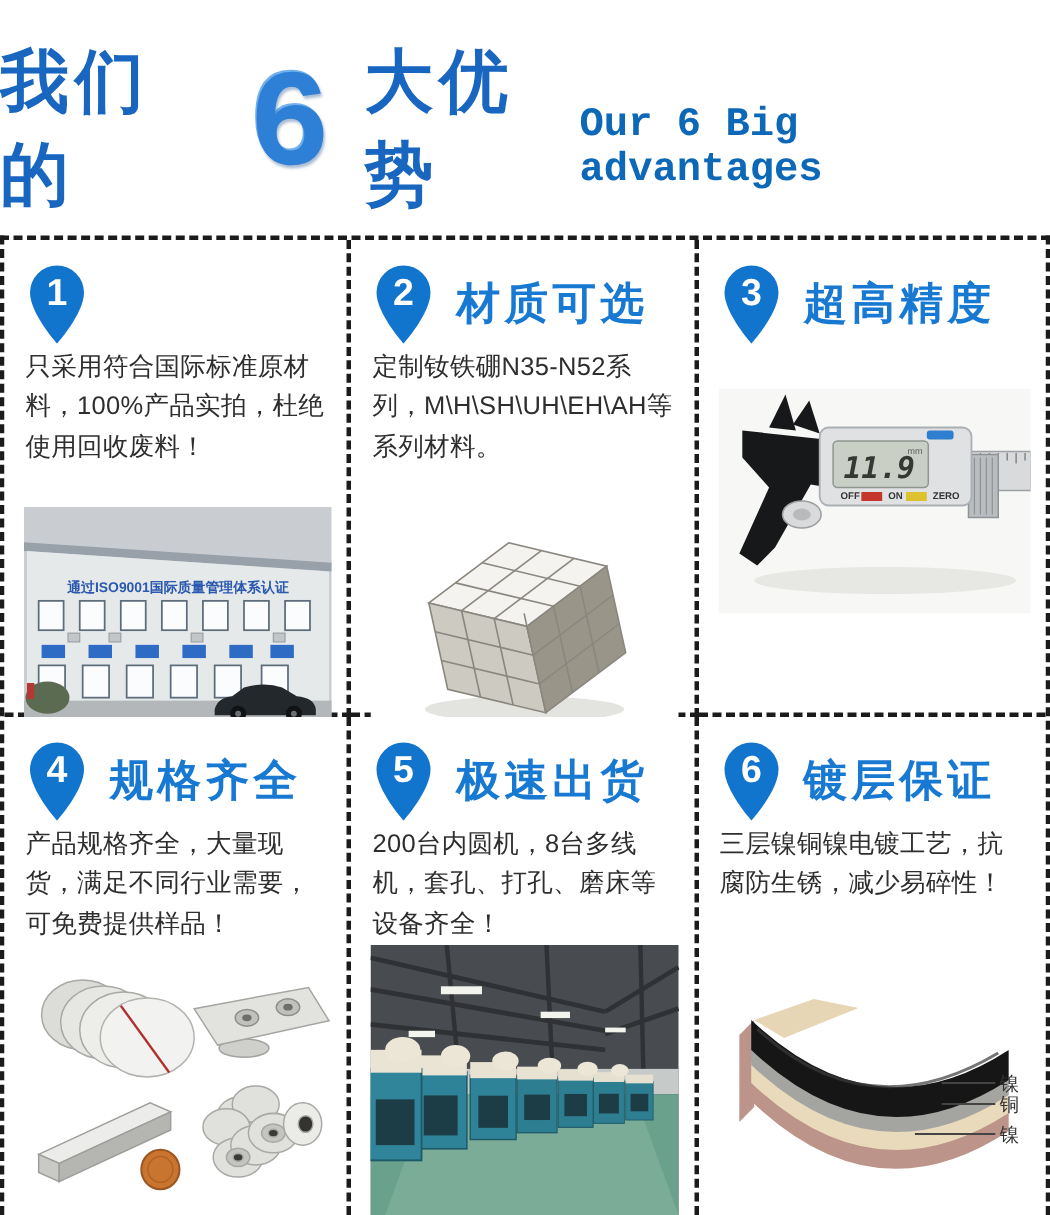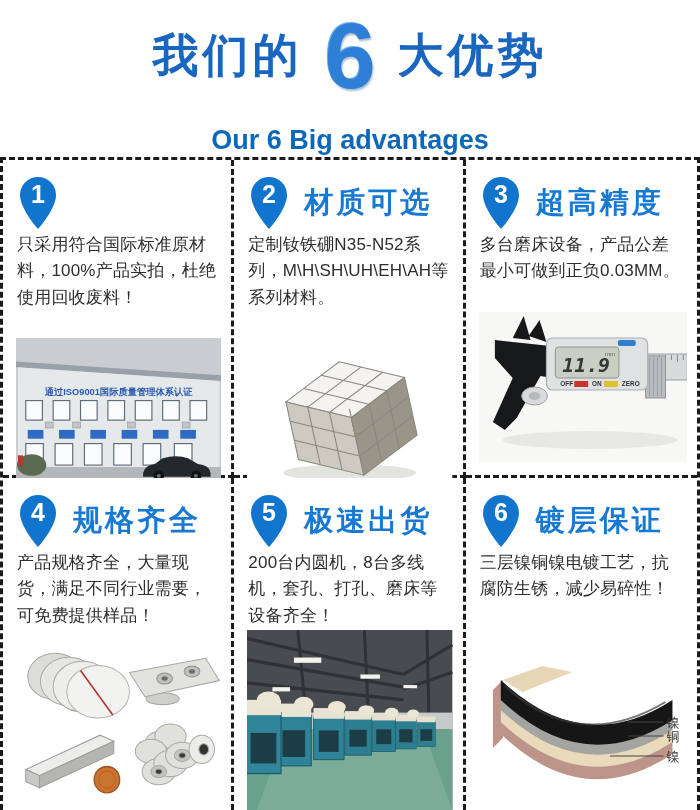--- a/index.html
+++ b/index.html
@@ -2,21 +2,21 @@
 <html><head>
 <meta charset="utf-8">
 <style>
   html,body{margin:0;padding:0;background:#ffffff;}
   body{
     width:700px;height:810px;overflow:hidden;
     font-family:"Liberation Sans","DejaVu Sans",sans-serif;
     -webkit-font-smoothing:antialiased;
   }
   
-  .header{height:157px;display:flex;flex-direction:column;align-items:center;justify-content:center;padding-top:14px;box-sizing:border-box;}
+  .header{height:157px;display:flex;align-items:center;justify-content:flex-start;padding-top:14px;box-sizing:border-box;font-family:Liberation Mono, monospace;}
   .title-row{display:flex;align-items:center;gap:16px;}
   .title-cn{font-size:46px;font-weight:bold;color:#1866c0;letter-spacing:4px;}
   .title-num{
     font-size:92px;font-weight:bold;line-height:0.9;
     color:#2e7fd6;text-shadow:1px 2px 2px rgba(10,60,130,.35), -1px -1px 0 #6fb0ef;
     margin:0 6px;
   }
   .subtitle{margin-top:27px;font-size:27px;font-weight:bold;color:#0e68b8;}
   
   .grid{
@@ -152,21 +152,20 @@
   </div>
 
   <div class="cell row1 bb">
     <div class="card-head">
       <svg class="pin" viewBox="0 0 44 56">
         <path d="M22,54 C22,54 4,34 4,20 A18,18 0 1,1 40,20 C40,34 22,54 22,54 Z" fill="#1174cd"></path>
         <text x="22" y="28" text-anchor="middle" font-size="25" font-weight="bold" fill="#ffffff">3</text>
       </svg>
       <span class="card-title">超高精度</span>
     </div>
-    <p class="card-desc">多台磨床设备，产品公差最小可做到正负0.03MM。</p>
     <div class="card-image">
       <svg viewBox="0 0 210 150" preserveAspectRatio="none">
         <rect x="0" y="0" width="210" height="150" fill="#f7f7f6"></rect>
         <ellipse cx="112" cy="128" rx="88" ry="9" fill="#e7e7e4"></ellipse>
         <rect x="86" y="42" width="124" height="26" fill="#d8dadc" stroke="#9aa0a4" stroke-width="1"></rect>
         <g stroke="#6d7276" stroke-width="0.8">
           <line x1="176" y1="43" x2="176" y2="50"></line>
             <line x1="182" y1="43" x2="182" y2="48"></line>
           <line x1="188" y1="43" x2="188" y2="50"></line>
             <line x1="194" y1="43" x2="194" y2="48"></line>

